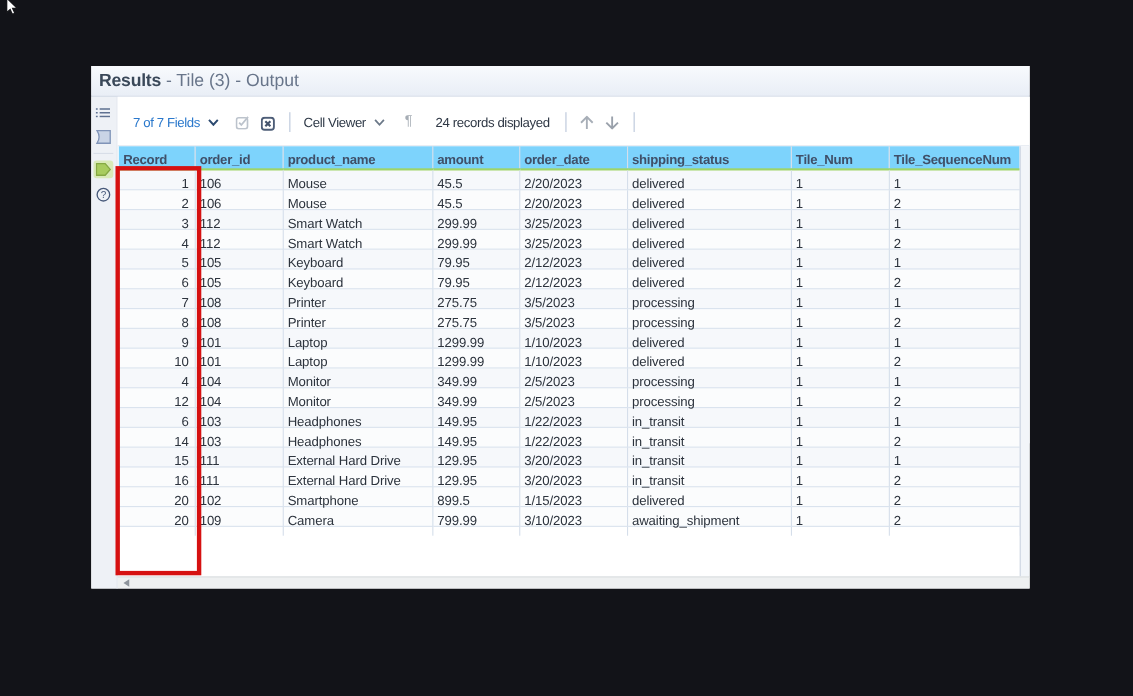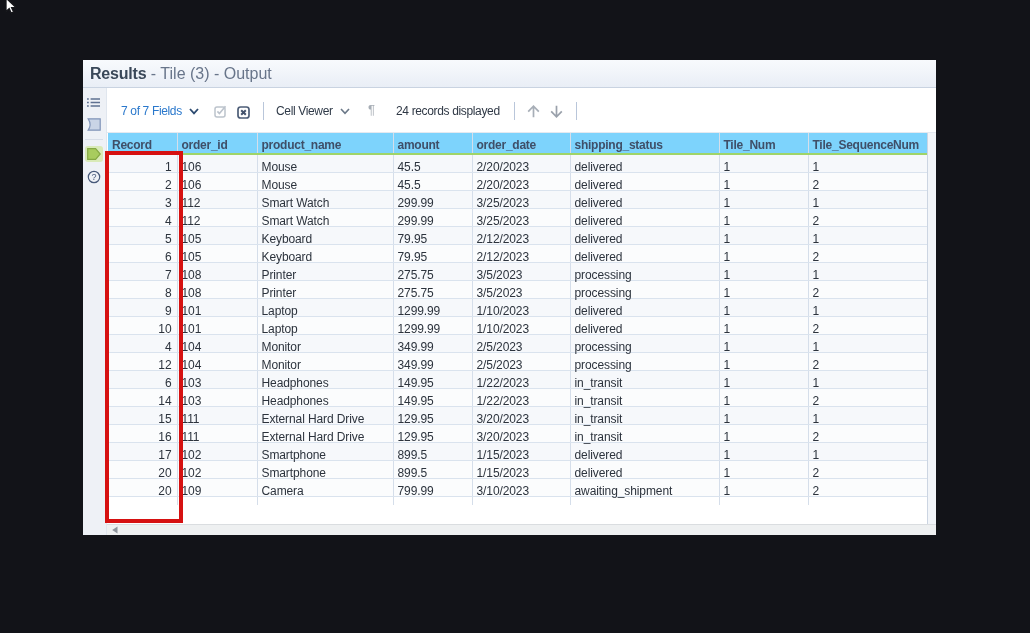--- a/index.html
+++ b/index.html
@@ -271,30 +271,20 @@
 <tr class="even">
               <td class="rec">16</td>
               <td>111</td>
               <td>External Hard Drive</td>
               <td>129.95</td>
               <td>3/20/2023</td>
               <td>in_transit</td>
               <td>1</td>
               <td>2</td>
             </tr>
-<tr class="odd">
-              <td class="rec">17</td>
-              <td>102</td>
-              <td>Smartphone</td>
-              <td>899.5</td>
-              <td>1/15/2023</td>
-              <td>delivered</td>
-              <td>1</td>
-              <td>1</td>
-            </tr>
 <tr class="even">
               <td class="rec">20</td>
               <td>102</td>
               <td>Smartphone</td>
               <td>899.5</td>
               <td>1/15/2023</td>
               <td>delivered</td>
               <td>1</td>
               <td>2</td>
             </tr>

